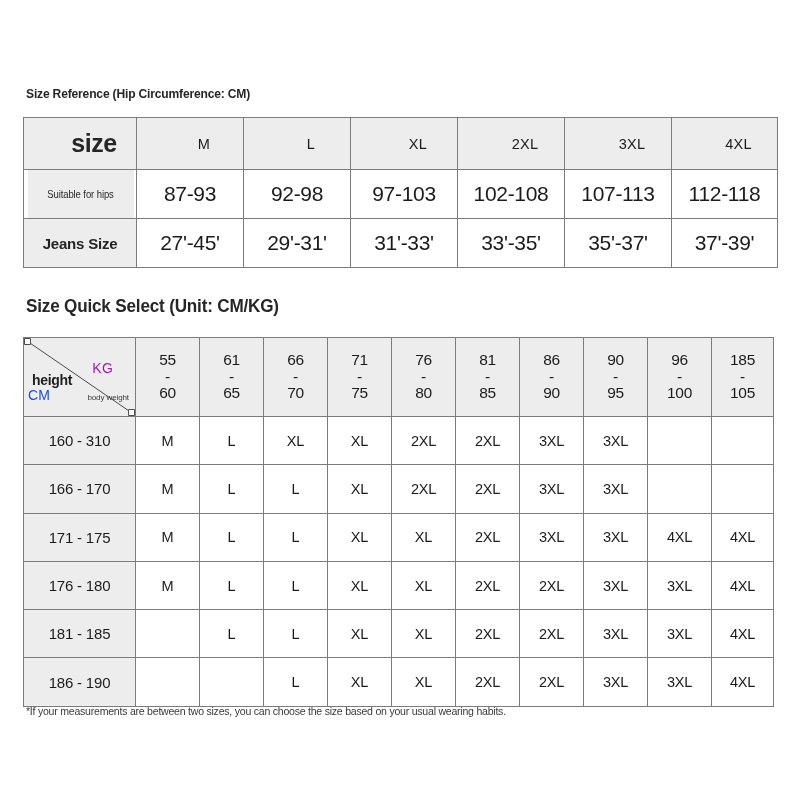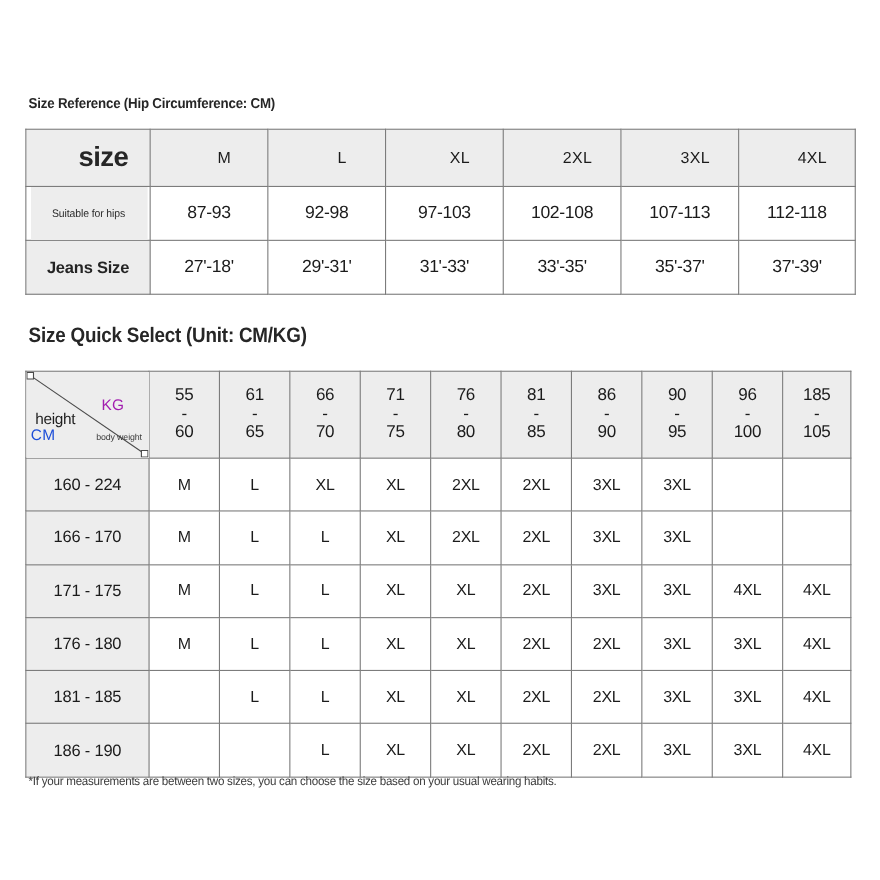--- a/index.html
+++ b/index.html
@@ -90,21 +90,21 @@
     letter-spacing: -0.1px;
     transform: scaleX(0.95);
   }
   #table-hips td.rowlabel-big {
     font-size: 15px;
     font-weight: bold;
     color: #242424;
     letter-spacing: -0.2px;
   }
   #table-hips td.val {
-    font-size: 16px;
+    font-size: 21px;
     letter-spacing: -0.3px;
   }
 
   
   #table-quick {
     left: 23px;
     top: 337px;
     width: 750px;
   }
   #table-quick td { font-size: 14px; }
@@ -159,21 +159,21 @@
     right: 22px;
     top: 22px;
     font-size: 14px;
     letter-spacing: 0.2px;
     color: #a21caf;
   }
   .lbl-height {
     left: 8px;
     top: 34px;
     font-size: 14px;
-    font-weight: normal;
+    font-weight: bold;
     letter-spacing: -0.3px;
     color: #1f1f1f;
   }
   .lbl-cm {
     left: 4px;
     top: 49px;
     font-size: 14px;
     letter-spacing: 0.2px;
     color: #1d4ed8;
   }
@@ -222,21 +222,21 @@
         <td class="rowlabel-small shade">Suitable for hips</td>
         <td class="val">87-93</td>
         <td class="val">92-98</td>
         <td class="val">97-103</td>
         <td class="val">102-108</td>
         <td class="val">107-113</td>
         <td class="val">112-118</td>
       </tr>
       <tr class="row-jeans">
         <td class="rowlabel-big shade">Jeans Size</td>
-        <td class="val">27'-18'</td>
+        <td class="val">27'-45'</td>
         <td class="val">29'-31'</td>
         <td class="val">31'-33'</td>
         <td class="val">33'-35'</td>
         <td class="val">35'-37'</td>
         <td class="val">37'-39'</td>
       </tr>
     </tbody>
   </table>
 
   <div class="section-title" id="title-2">Size Quick Select (Unit: CM/KG)</div>
@@ -317,21 +317,21 @@
           <div>100</div>
         </td>
         <td class="wcol shade">
           <div>185</div>
           <div>-</div>
           <div>105</div>
         </td>
       </tr>
 
       <tr class="row-data">
-        <td class="hrow shade">160 - 224</td>
+        <td class="hrow shade">160 - 310</td>
         <td class="cell">M</td>
         <td class="cell">L</td>
         <td class="cell">XL</td>
         <td class="cell">XL</td>
         <td class="cell">2XL</td>
         <td class="cell">2XL</td>
         <td class="cell">3XL</td>
         <td class="cell">3XL</td>
         <td class="cell"></td>
         <td class="cell"></td>

